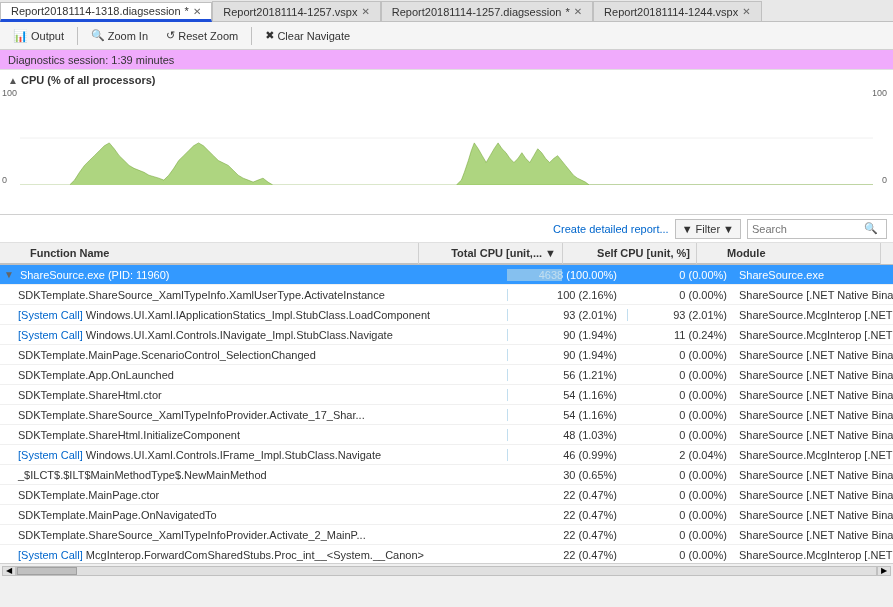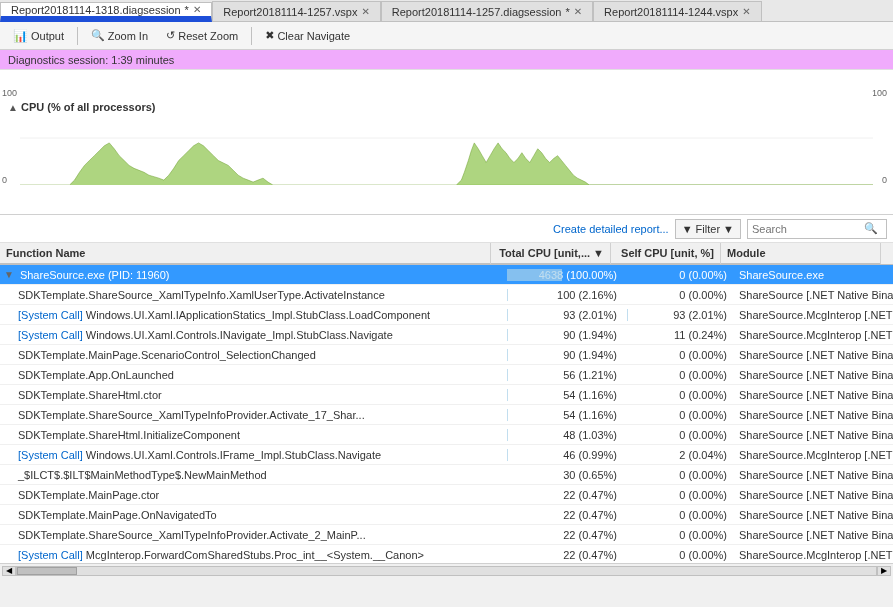--- a/index.html
+++ b/index.html
@@ -22,21 +22,21 @@
       cursor: pointer;
       font-size: 11px;
       height: 20px;
       display: flex;
       align-items: center;
       gap: 4px;
       white-space: nowrap;
     }
     .tab.active {
       background: #fff;
-      border-bottom: 6px solid #1d4ed8;
+      border-bottom: 3px solid #1d4ed8;
       margin-bottom: -1px;
       z-index: 1;
     }
     .tab-close { font-size: 10px; color: #666; cursor: pointer; }
 
     
     .toolbar {
       display: flex;
       align-items: center;
       background: #f5f5f5;
@@ -105,21 +105,20 @@
       height: 127px;
     }
     .cpu-label {
       position: absolute;
       left: 8px;
       top: 4px;
       font-size: 11px;
       color: #333;
       font-weight: bold;
       z-index: 2;
-      margin-top: 27px;
     }
     .cpu-y-axis-left {
       position: absolute;
       left: 2px;
       font-size: 9px;
       color: #666;
     }
     .cpu-y-axis-right {
       position: absolute;
       right: 6px;
@@ -207,20 +206,21 @@
       padding: 3px 6px;
       font-size: 11px;
       font-weight: bold;
       color: #333;
       border-right: 1px solid #d0d0d0;
       overflow: hidden;
       white-space: nowrap;
       height: 22px;
       display: flex;
       align-items: center;
+      margin-left: 24px;
     }
     .th-fn { flex: 1; min-width: 0; }
     .th-total { width: 120px; text-align: right; justify-content: flex-end; }
     .th-self { width: 110px; text-align: right; justify-content: flex-end; }
     .th-module { width: 160px; }
 
     .table-body { overflow-y: auto; height: 310px; }
     .tr {
       display: flex;
       align-items: center;

